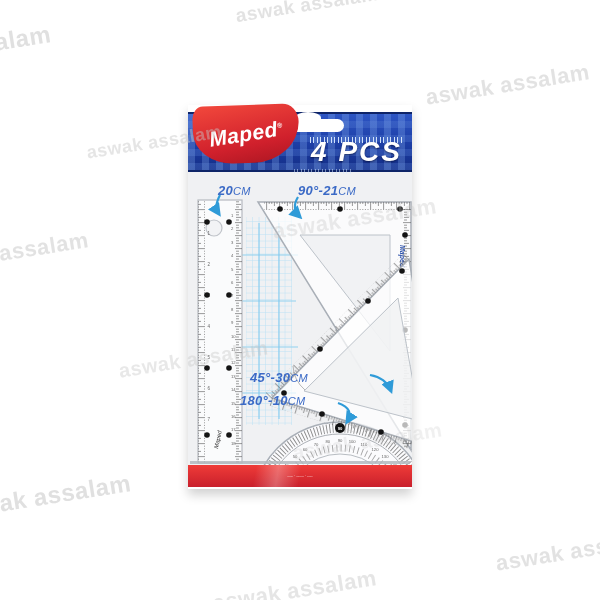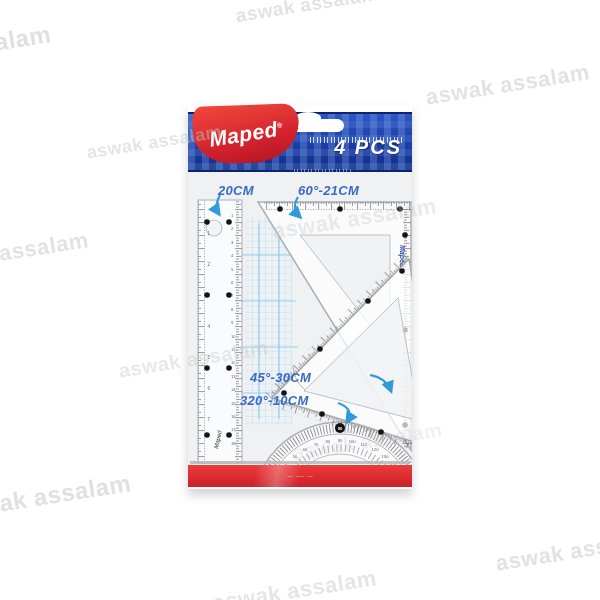--- a/index.html
+++ b/index.html
@@ -22,30 +22,30 @@
   .euroslot{position:absolute;left:84px;top:14px;width:72px;height:13px;background:#fff;border-radius:8px;}
   .euroslot::before{content:"";position:absolute;left:23px;top:-7px;width:26px;height:12px;
        background:#fff;border-radius:50% 50% 0 0;}
   .blob{position:absolute;left:5px;top:0px;width:106px;height:58px;
         background:linear-gradient(170deg,#f2483c 0%,#d0202c 65%,#ab1622 100%);
         border-radius:12px 18px 48% 42% / 14px 20px 78% 62%;transform:rotate(-2deg);
         display:flex;align-items:center;justify-content:center;}
   .blob .btxt{color:#fff;font-size:21px;font-weight:bold;font-style:italic;transform:rotate(-7deg);
         letter-spacing:.5px;}
   .blob sup{font-size:7px;font-style:normal;}
-  .pcs{position:absolute;right:10px;top:31px;color:#fff;font-size:20px;font-weight:bold;
+  .pcs{position:absolute;right:10px;top:31px;color:#fff;font-size:28px;font-weight:bold;
        font-style:italic;letter-spacing:2px;text-shadow:0 1px 2px rgba(0,0,20,.5);}
   .tickstrip{position:absolute;height:6px;
        background:repeating-linear-gradient(90deg, rgba(215,232,255,.95) 0 1px, rgba(0,0,0,0) 1px 3.5px);}
   .ts1{right:8px;top:23px;width:94px;}
   .ts2{right:60px;top:55px;width:58px;opacity:.55;height:5px;}
   
   .lbl{position:absolute;color:#3b6ac6;font-size:13px;font-weight:bold;font-style:italic;
        letter-spacing:.3px;z-index:2;}
-  .lbl .u{font-size:13px;font-weight:bold;}
+  .lbl .u{font-size:11px;font-weight:normal;}
   
   .stripe{position:absolute;left:0;top:360px;width:224px;height:22px;
        background-image:linear-gradient(100deg, rgba(0,0,0,0) 30%, rgba(255,255,255,.28) 40%, rgba(0,0,0,0) 50%),
                         linear-gradient(180deg,#ef3b38,#c9202c);
        display:flex;align-items:center;justify-content:center;}
   .fineprint{color:rgba(255,255,255,.9);font-size:6px;transform:scale(.58);white-space:nowrap;}
   svg{position:absolute;left:0;top:0;overflow:visible;}
   .arrows{z-index:2;}
 </style>
 </head>
@@ -73,25 +73,25 @@
   </div>
   <div class="euroslot"></div>
   <div class="blob">
     <div class="btxt"><span>Maped</span><sup>®</sup></div>
   </div>
   <div class="pcs">4 PCS</div>
 
   <div class="lbl" style="left:30px;top:78px">
     <span>20</span><span class="u">CM</span></div>
   <div class="lbl" style="left:110px;top:78px">
-    <span>60°-21</span><span class="u">CM</span></div>
+    <span>90°-21</span><span class="u">CM</span></div>
   <div class="lbl" style="left:62px;top:265px">
     <span>45°-30</span><span class="u">CM</span></div>
   <div class="lbl" style="left:52px;top:288px">
-    <span>320°-10</span><span class="u">CM</span></div>
+    <span>180°-10</span><span class="u">CM</span></div>
 
   <svg width="224" height="384" viewBox="0 0 224 384">
     <defs>
       <pattern id="cmH" width="13" height="8" patternUnits="userSpaceOnUse">
         <path d="M0.6,0 V8 M3.2,0 V3 M5.8,0 V3 M8.4,0 V5 M11,0 V3" stroke="#555" stroke-width=".6" fill="none"></path>
       </pattern>
       <pattern id="cmV" width="8" height="13" patternUnits="userSpaceOnUse">
         <path d="M0,0.6 H8 M0,3.2 H3 M0,5.8 H3 M0,8.4 H5 M0,11 H3" stroke="#555" stroke-width=".6" fill="none"></path>
       </pattern>
       <pattern id="grid" width="6.5" height="6.5" patternUnits="userSpaceOnUse">

